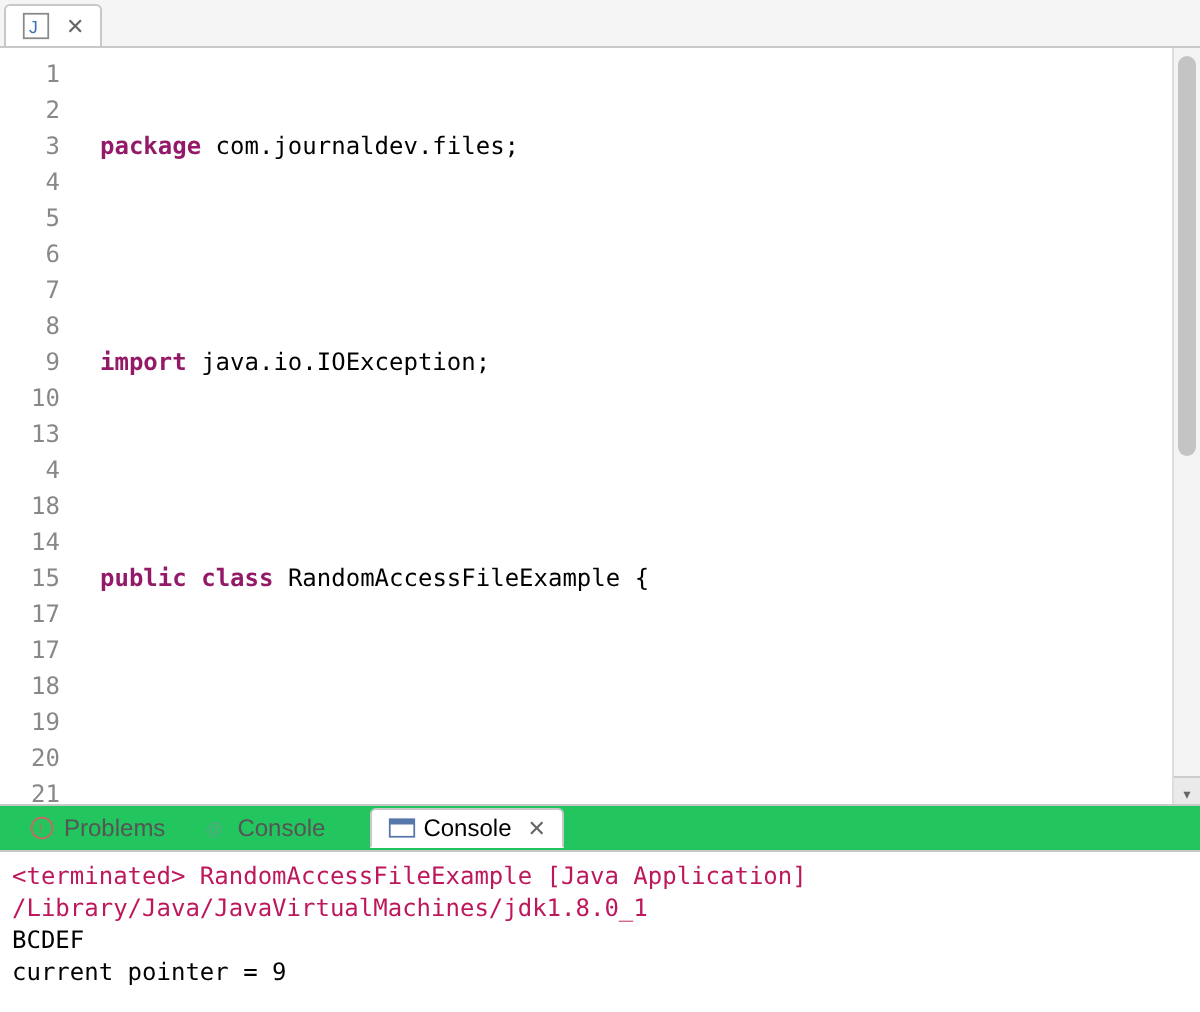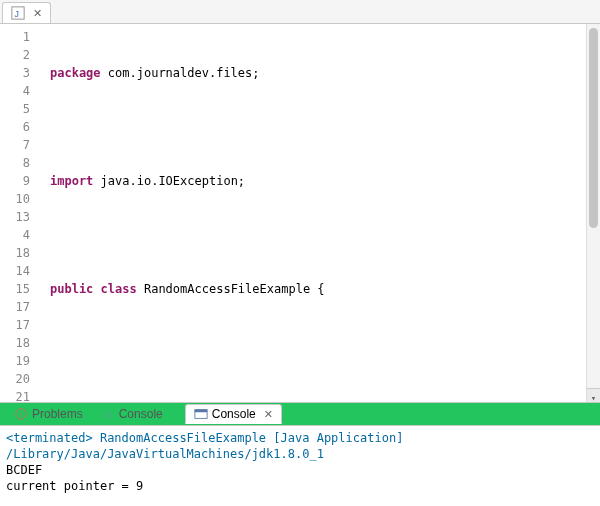--- a/index.html
+++ b/index.html
@@ -15,21 +15,21 @@
   .code .row { height:18px; }
   .kw { color:#931a68; font-weight:bold; }
   .scrollbar { position:absolute; right:0; top:0; bottom:0; width:14px; background:#f4f4f4; border-left:1px solid #ddd; }
   .thumb { position:absolute; left:2px; right:2px; top:4px; height:200px; background:#c4c4c4; border-radius:6px; }
   .sbtn { position:absolute; left:0; right:0; bottom:0; height:14px; text-align:center; font-size:9px; color:#666; background:#eaeaea; border-top:1px solid #ccc; }
   .bottom-tabs { display:flex; align-items:center; height:24px; border-top:1px solid #c8c8c8; border-bottom:1px solid #c8c8c8; background:#22c55e; padding-left:6px; gap:2px; }
   .btab { display:flex; align-items:center; gap:4px; padding:2px 8px; color:#555; }
   .btab.active { background:#fff; border:1px solid #c8c8c8; border-bottom-color:#fff; border-radius:3px 3px 0 0; color:#000;margin-left:12px; }
   .ticon { width:14px; height:14px; }
   .console { padding:4px 6px; font-family:Menlo,Consolas,monospace; font-size:12px; line-height:16px; height:80px; overflow:hidden; }
-  .term { color:#0369a1; }
+  .term { color:#be185d; }
 </style>
 </head>
 <body>
 
 <div class="editor-tabs">
   <div class="etab">
     <svg class="jicon" viewBox="0 0 16 16">
         <rect x="1" y="1" width="14" height="14" fill="#fff" stroke="#888"></rect>
         <text x="4" y="12" font-size="10" fill="#3b6fb6" font-family="Arial">J</text>
       </svg>

